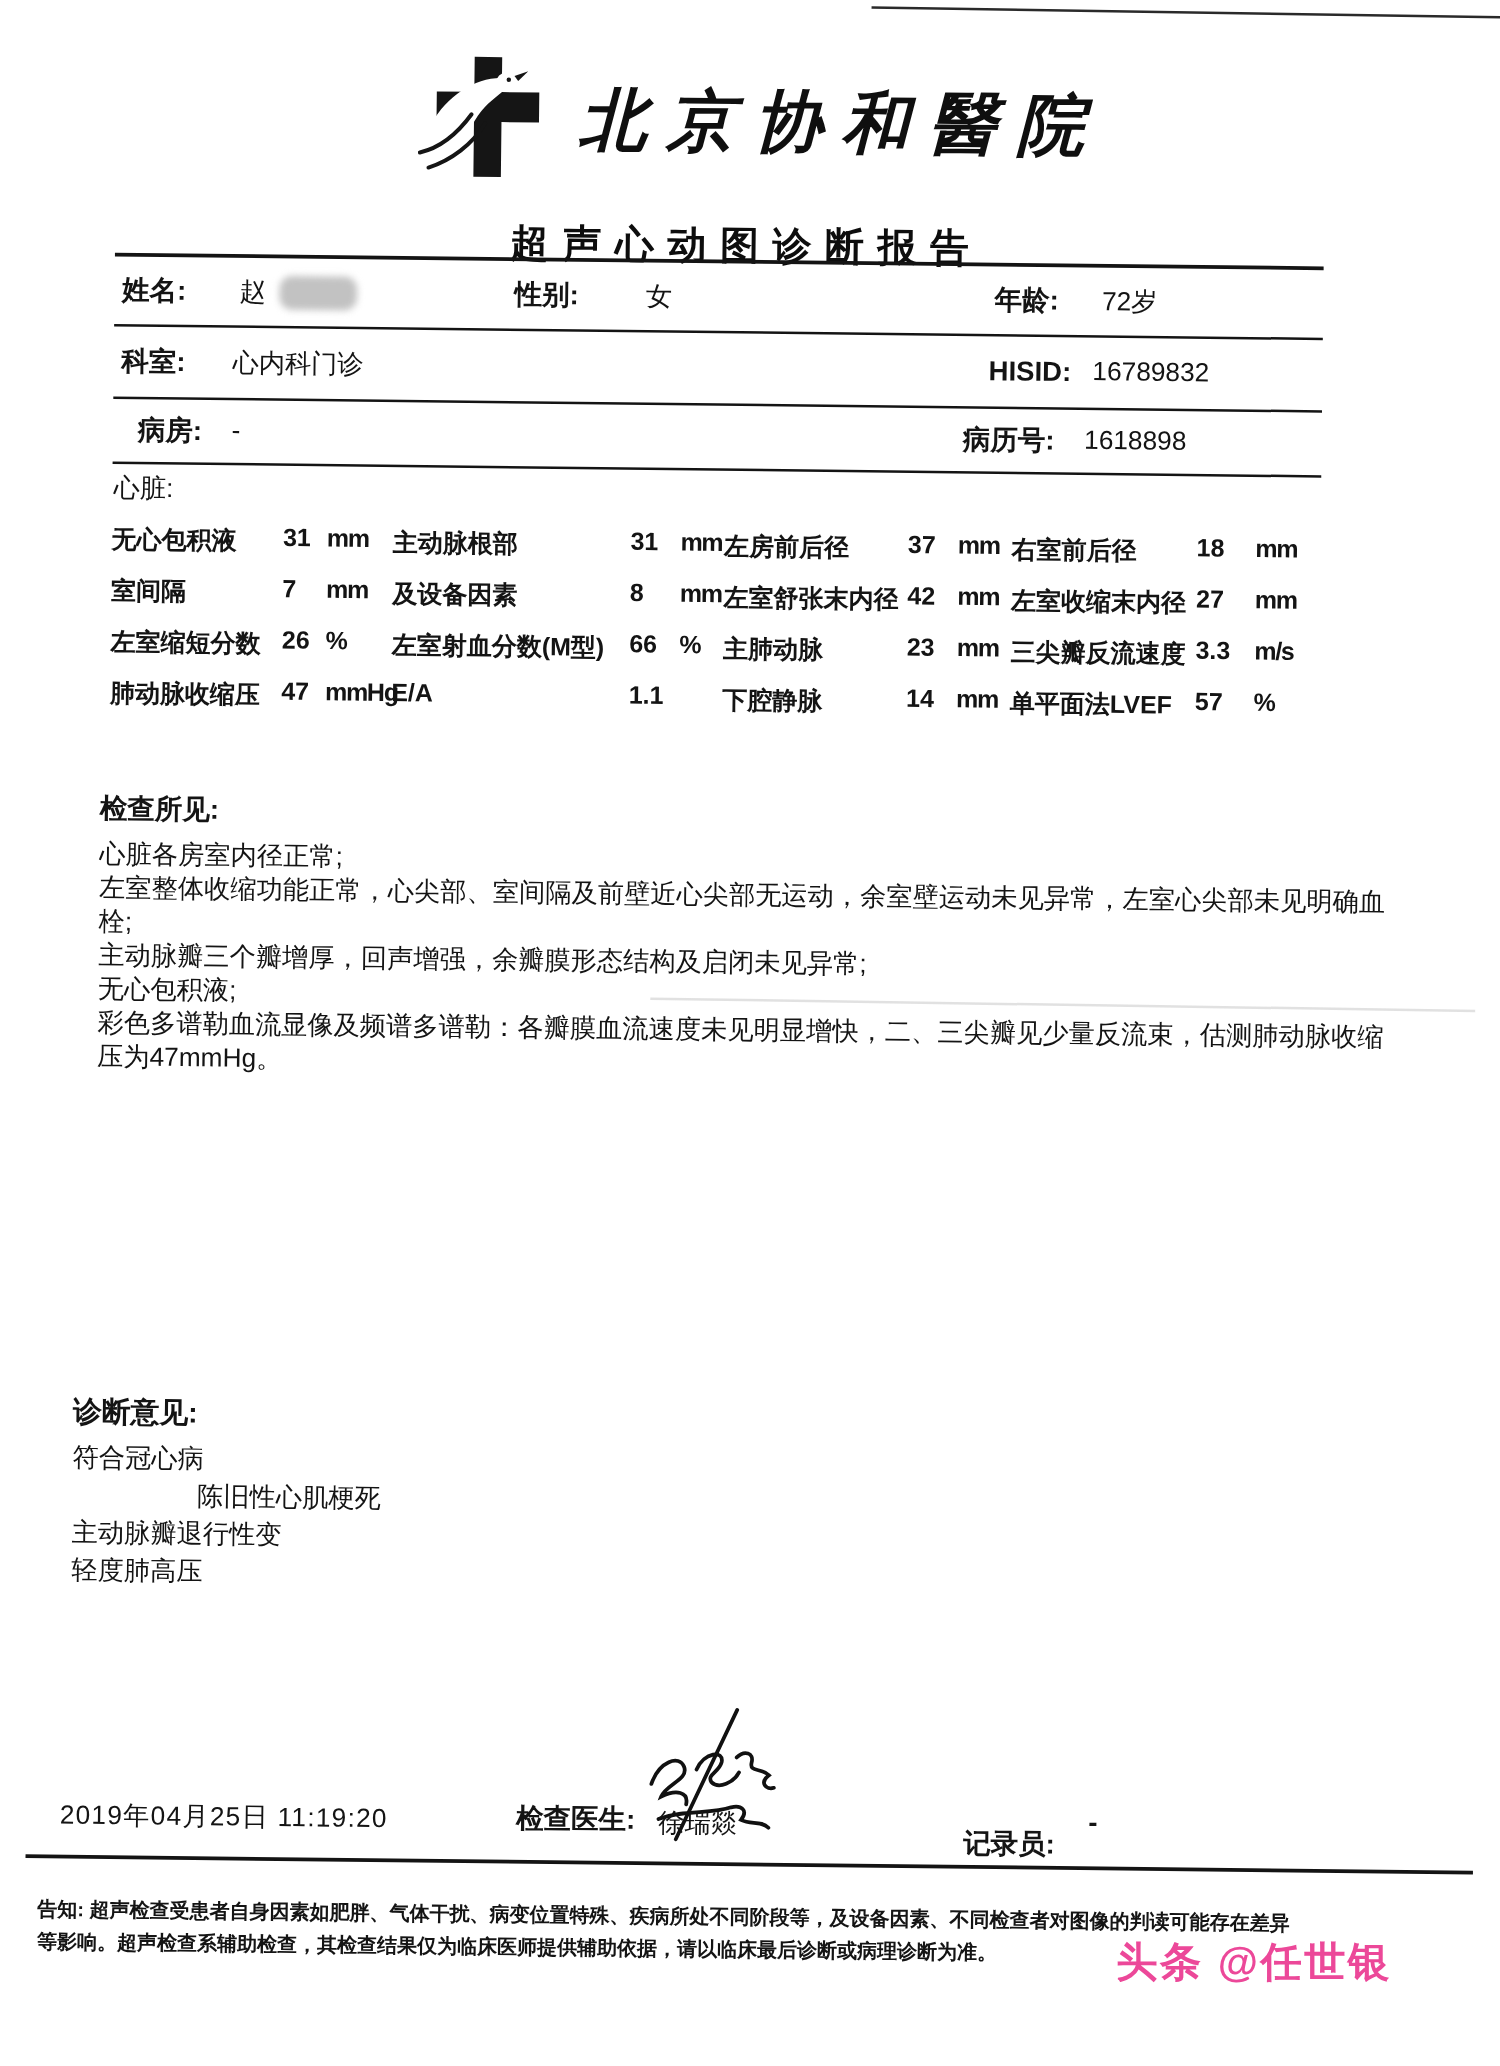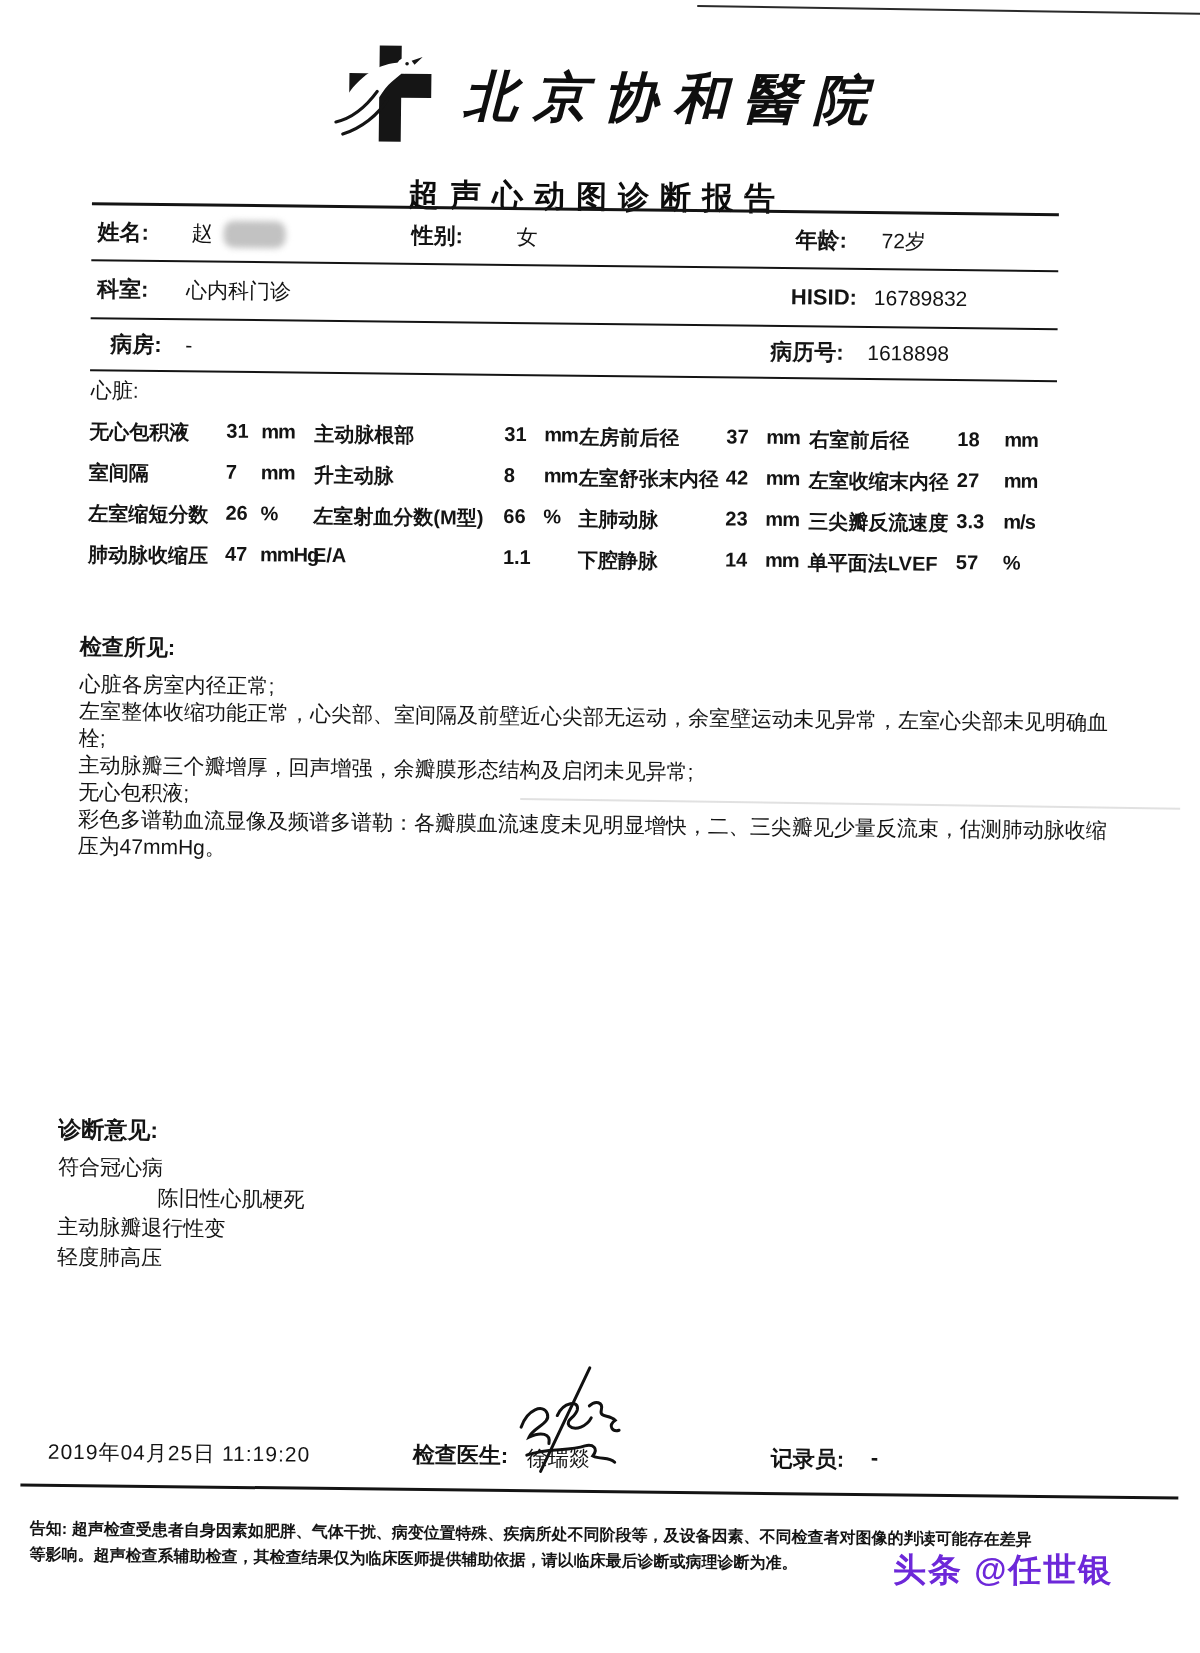--- a/index.html
+++ b/index.html
@@ -57,27 +57,27 @@
   .diagnosis{top:1158px;left:62px;font-size:21px;line-height:30px;}
   .diagnosis div{white-space:nowrap;}
   .diagnosis .indent{padding-left:100px;}
 
   
   .footer-row{top:1438px;left:0;width:1200px;height:40px;position:absolute;}
   .footer-row span{position:absolute;white-space:nowrap;}
   .f-date{left:55px;top:6px;font-size:21px;letter-spacing:1px;}
   .f-doclab{left:420px;top:4px;font-size:22px;font-weight:bold;}
   .f-docname{left:534px;top:7px;font-size:21px;}
-  .f-reclab{left:778px;top:4px;font-size:22px;font-weight:bold;}
+  .f-reclab{left:778px;top:20px;font-size:22px;font-weight:bold;}
   .f-recval{left:878px;top:4px;font-size:22px;font-weight:bold;}
   .signature{top:1366px;left:498px;}
   .footer-line{top:1490px;left:28px;width:1158px;height:3px;background:#141414;}
   .notice{top:1506px;left:38px;width:1005px;font-size:16px;font-weight:bold;line-height:26px;}
   .notice .nlab{font-weight:bold;}
-  .watermark{top:1548px;left:893px;font-size:33px;font-weight:bold;color:#6d28d9;letter-spacing:2px;white-space:nowrap;}
+  .watermark{top:1548px;left:893px;font-size:33px;font-weight:bold;color:#ec4899;letter-spacing:2px;white-space:nowrap;}
 </style>
 </head>
 <body>
 
 <div class="page">
 
   <div class="abs edge-line-top"></div>
   <div class="abs scan-streak"></div>
 
   <div class="abs header">
@@ -133,21 +133,21 @@
       <span class="mc7">37</span>
       <span class="mc8 mu">mm</span>
       <span class="mc9">右室前后径</span>
       <span class="mc10">18</span>
       <span class="mc11 mu">mm</span>
     </div>
     <div class="meas-row">
       <span class="mc0">室间隔</span>
       <span class="mc1">7</span>
       <span class="mc2 mu">mm</span>
-      <span class="mc3">升主动脉</span>
+      <span class="mc3">及设备因素</span>
       <span class="mc4">8</span>
       <span class="mc5 mu">mm</span>
       <span class="mc6">左室舒张末内径</span>
       <span class="mc7">42</span>
       <span class="mc8 mu">mm</span>
       <span class="mc9">左室收缩末内径</span>
       <span class="mc10">27</span>
       <span class="mc11 mu">mm</span>
     </div>
     <div class="meas-row">

